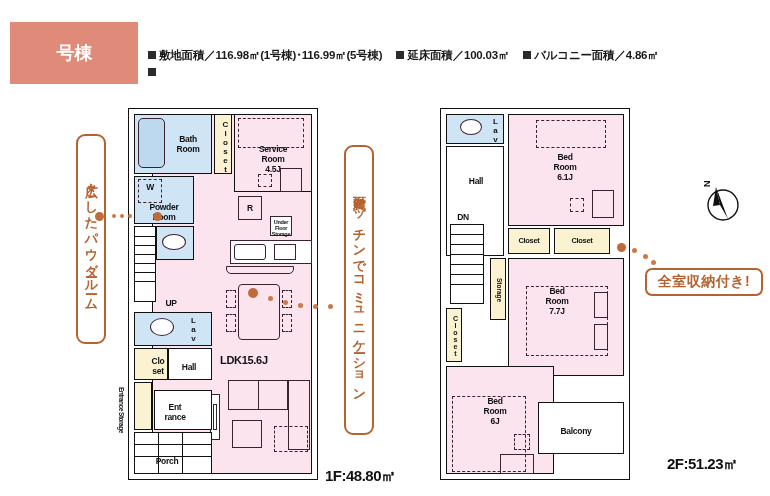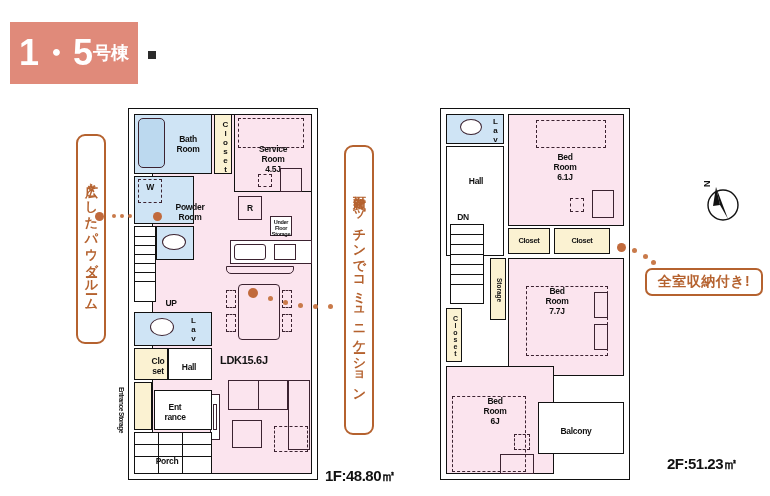--- a/index.html
+++ b/index.html
@@ -72,25 +72,27 @@
 
   
   .compass{position:absolute;}
 </style>
 </head>
 <body>
 
 <div class="page">
 
   <div class="unit-badge">
-    <span class="big">1・5</span>
       <span class="small">号棟</span>
   </div>
 
   <div class="spec-block">
+    <div class="spec-line">
+      <span class="spec-item"><span class="sq"></span><span>敷地面積／116.98㎡(1号棟)･116.99㎡(5号棟)</span></span><span class="spec-item"><span class="sq"></span><span>延床面積／100.03㎡</span></span><span class="spec-item"><span class="sq"></span><span>バルコニー面積／4.86㎡</span></span>
+    </div>
     <div class="spec-line">
       <span class="spec-item"><span class="sq"></span></span>
     </div>
   </div>
 
   <div class="plan" style="left:128px;top:108px;width:190px;height:372px;">
 
     <div style="position:absolute;left:0;top:0;width:190px;height:372px;border:1.5px solid #111;box-sizing:border-box;background:#ffffff;"></div>
 
     <div class="rm pink ol" style="left:24px;top:6px;width:160px;height:360px;"></div>
@@ -108,21 +110,21 @@
     <div class="furn dash" style="left:110px;top:10px;width:66px;height:30px;"></div>
     <div class="lbl" style="left:106px;top:36px;width:78px;">
       <span>Service</span><br><span>Room</span><br><span>4.5J</span>
     </div>
     <div class="furn solid" style="left:152px;top:60px;width:22px;height:24px;"></div>
     <div class="furn dash" style="left:130px;top:66px;width:14px;height:13px;"></div>
 
     <div class="rm blue ol" style="left:6px;top:68px;width:60px;height:48px;"></div>
     <div class="furn dash" style="left:10px;top:71px;width:24px;height:24px;"></div>
     <div class="lbl" style="left:8px;top:74px;width:28px;">W</div>
-    <div class="lbl" style="left:6px;top:94px;width:60px;margin-left:26px;">
+    <div class="lbl" style="left:6px;top:94px;width:60px;">
       <span>Powder</span><br><span>Room</span>
     </div>
 
     <div class="rm blue ol" style="left:28px;top:118px;width:38px;height:34px;"></div>
     <div class="furn solid" style="left:34px;top:126px;width:24px;height:16px;border-radius:50%;background:#ffffff;"></div>
 
     <div class="furn solid" style="left:110px;top:88px;width:24px;height:24px;"></div>
     <div class="lbl" style="left:110px;top:95px;width:24px;">R</div>
 
     <div class="furn solid" style="left:142px;top:108px;width:22px;height:20px;background:#ffffff;"></div>

